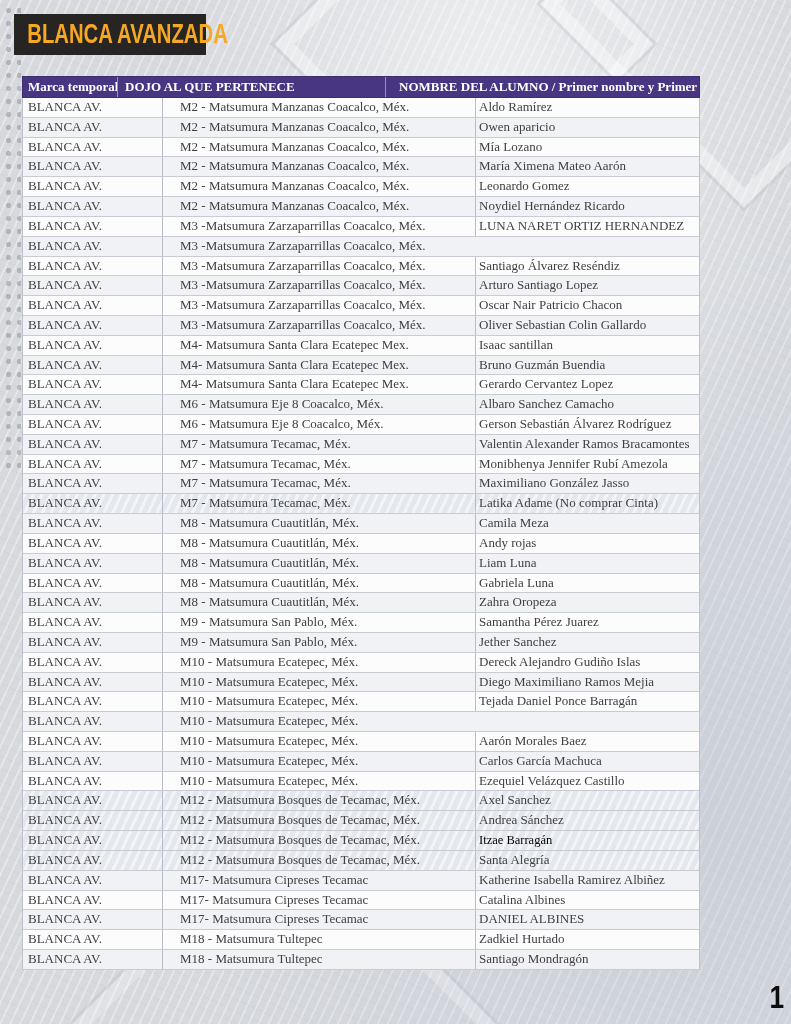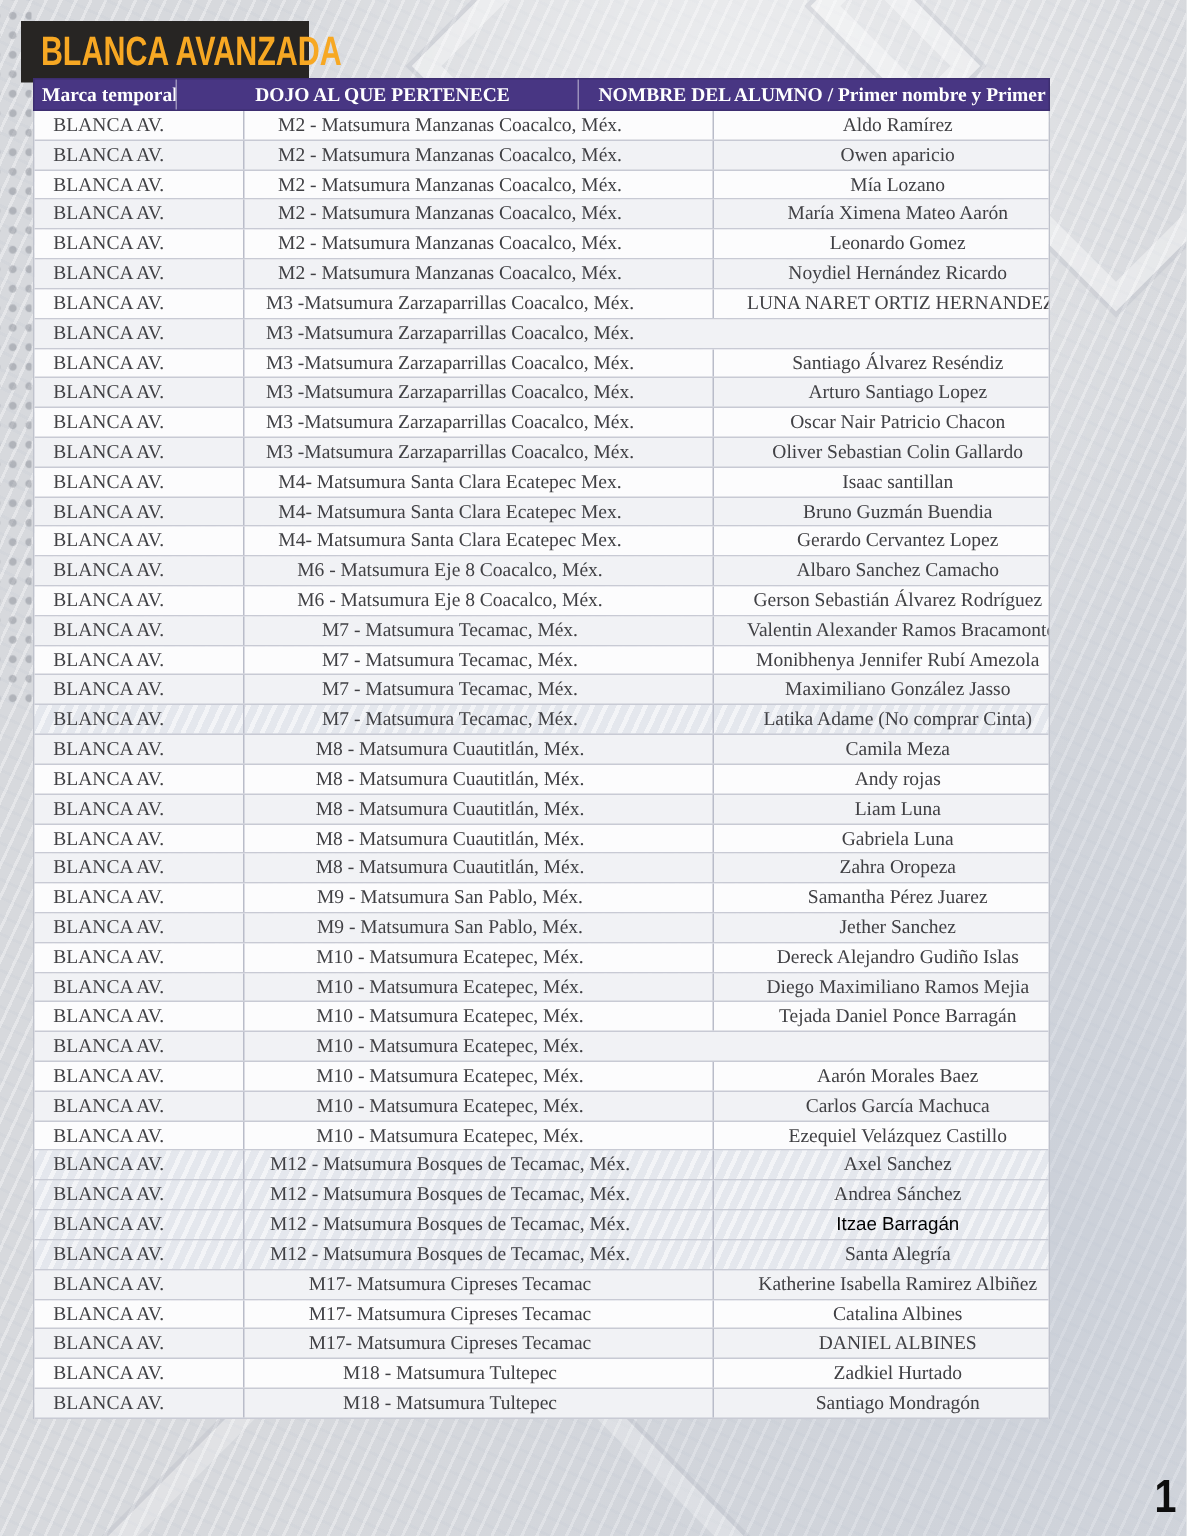--- a/index.html
+++ b/index.html
@@ -54,23 +54,22 @@
     font-size: 26px;
     letter-spacing: 0px;
     white-space: nowrap;
     transform: scaleX(0.78) scaleY(1.05);
     transform-origin: left center;
     padding-left: 17px;
   }
 
   .students-table {
     position: absolute;
-    left: 22px; top: 52px;
+    left: 22px; top: 76px;
     width: 678px;
-    text-align: center;
   }
   .thead {
     display: grid;
     grid-template-columns: 94px 268px 1fr;
     height: 22px;
     background: #483683;
     border: 1px solid #3d2e70;
     box-sizing: border-box;
   }
   .th {
@@ -104,24 +103,24 @@
     background-image: repeating-linear-gradient(115deg, rgba(255,255,255,0.55) 0 3px, rgba(228,231,237,0) 3px 8px);
   }
   .c {
     font-size: 13px;
     color: #404044;
     line-height: 18.5px;
     white-space: nowrap;
     overflow: hidden;
   }
   .c.c1 { padding-left: 5px; }
-  .c.c2 { padding-left: 7px; border-left: 1px solid #b9bcc9; }
-  .c.c3 { padding-left: 22px; border-left: 1px solid #b9bcc9; }
+  .c.c2 { padding-left: 17px; border-left: 1px solid #b9bcc9; }
+  .c.c3 { padding-left: 3px; border-left: 1px solid #b9bcc9; }
   .c.c3.sans {
-    font-family: Liberation Sans, sans-serif;
+    font-family: Liberation Serif, serif;
     font-size: 12.5px;
     color: #000000;
   }
 
   .page-number {
     position: absolute;
     right: 7px; bottom: 8px;
     font-family: "Liberation Sans", sans-serif;
     font-weight: 700;
     font-size: 31px;

